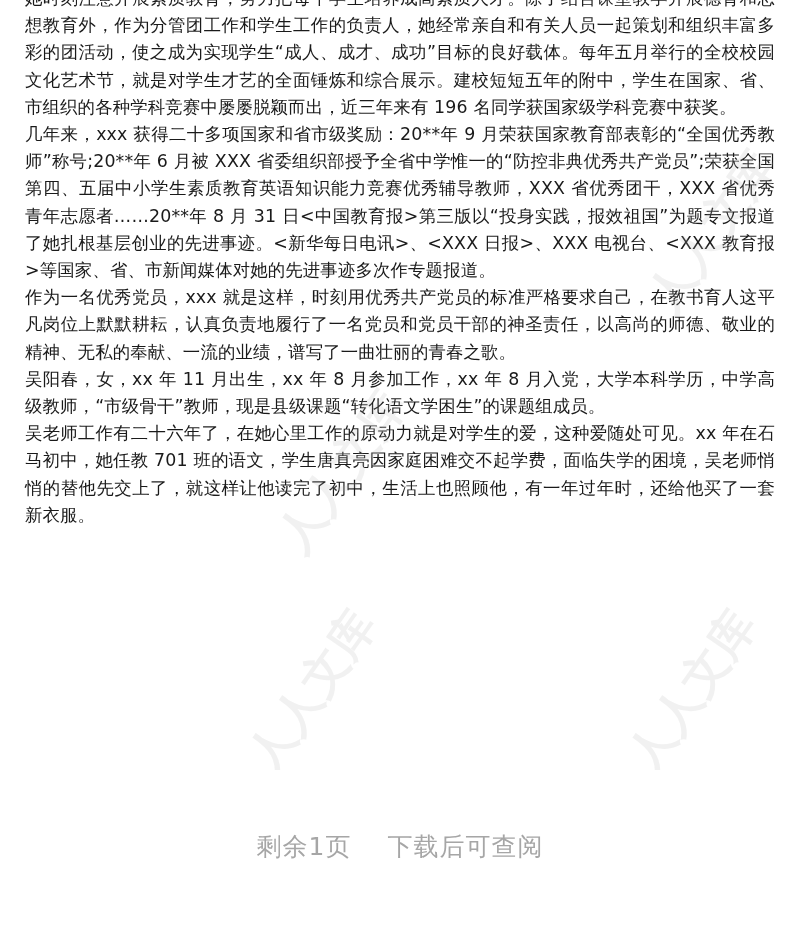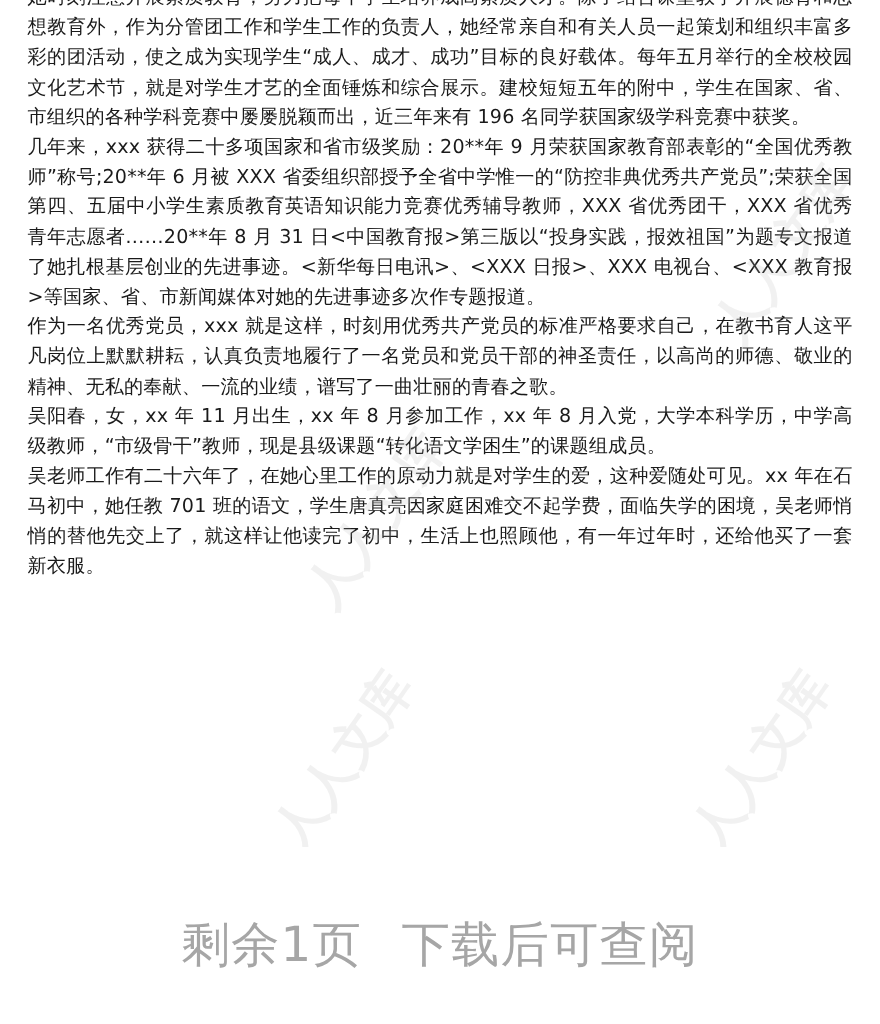--- a/index.html
+++ b/index.html
@@ -51,21 +51,21 @@
       width: 800px;
       height: 161px;
       background: #ffffff;
     }
     .more-banner {
       position: absolute;
       left: 0;
       top: 830px;
       width: 800px;
       text-align: center;
-      font-size: 44px;
+      font-size: 25px;
       color: #a6a6a6;
       letter-spacing: 1px;
     }
     .more-banner span.gap {
       display: inline-block;
       width: 36px;
     }
   </style>
 </head>
 <body>

